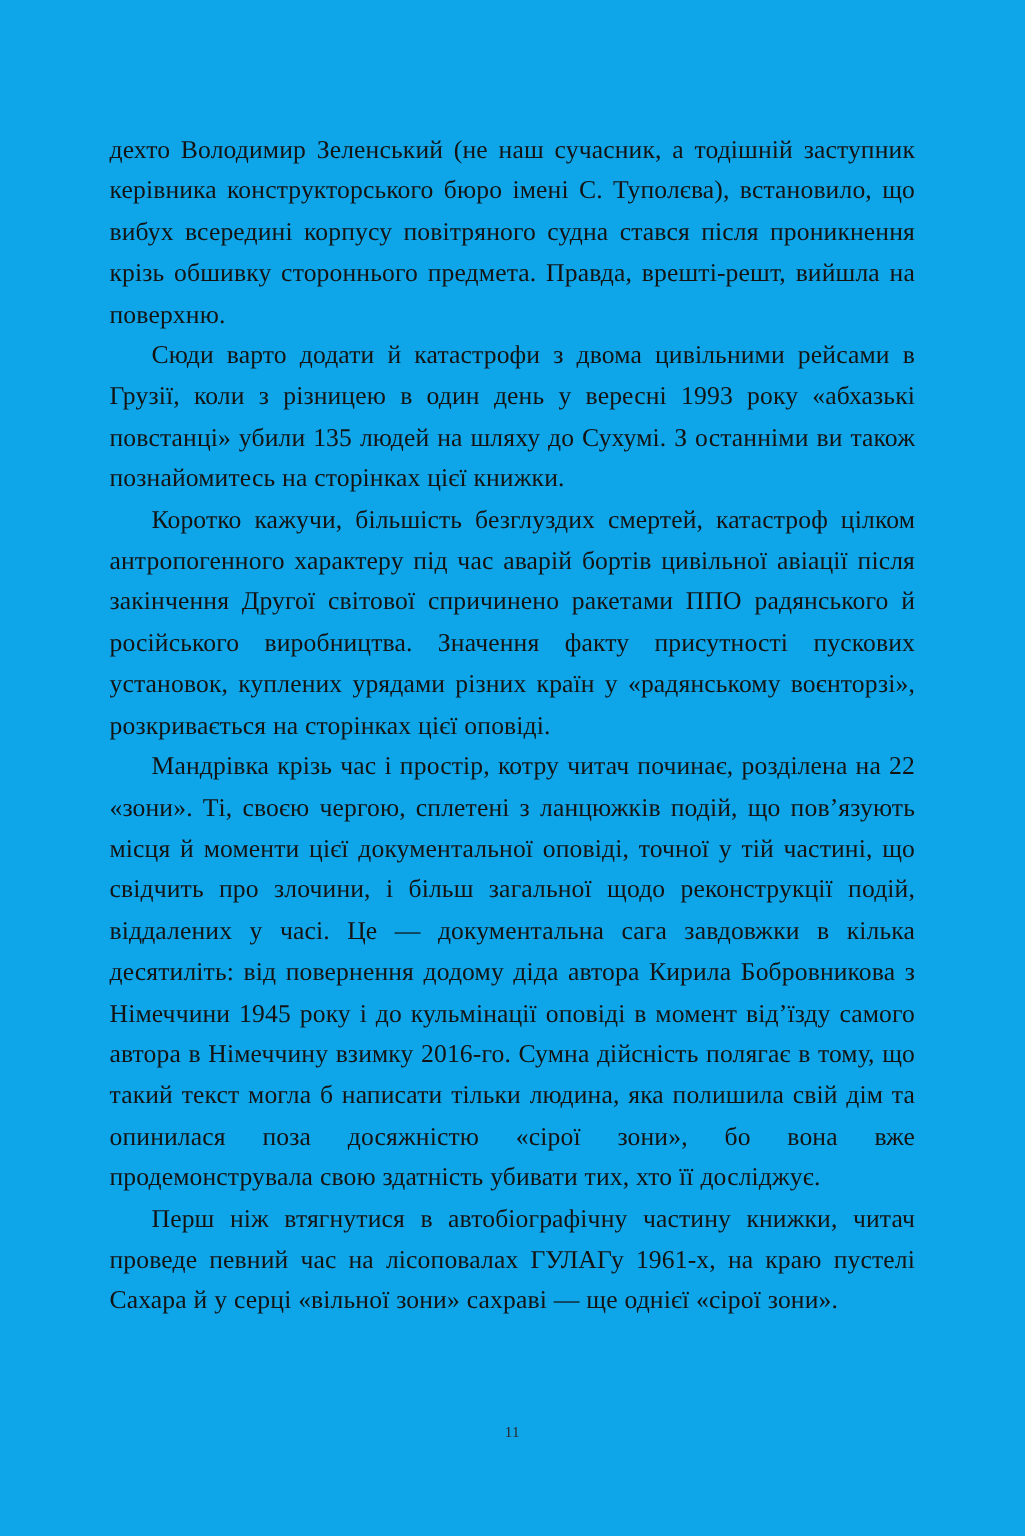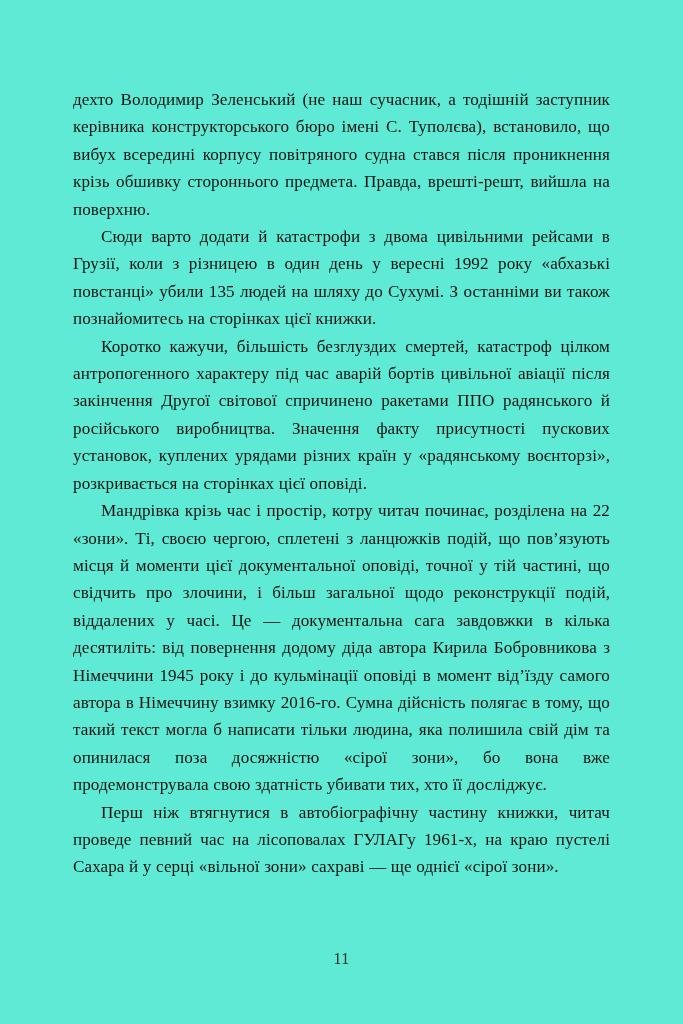--- a/index.html
+++ b/index.html
@@ -5,21 +5,21 @@
 <style>
   html, body {
     margin: 0;
     padding: 0;
     background: #ffffff;
   }
   .page {
     position: relative;
     width: 683px;
     height: 1024px;
-    background: #5eead4;
+    background: #0ea5e9;
     margin: 0 auto;
     overflow: hidden;
     box-sizing: border-box;
   }
   .text-column {
     position: absolute;
     left: 73px;
     top: 86px;
     width: 537px;
   }
@@ -40,33 +40,33 @@
   .para.first {
     text-indent: 0;
   }
   .page-number {
     position: absolute;
     left: 0;
     right: 0;
     top: 950px;
     text-align: center;
     font-family: "Liberation Serif", "DejaVu Serif", serif;
-    font-size: 16px;
+    font-size: 10px;
     color: #2a2a2a;
     letter-spacing: 0.02em;
   }
 </style>
 </head>
 <body>
 
 <div class="page">
 
   <div class="text-column">
     <p class="para first">дехто Володимир Зеленський (не наш сучасник, а тодішній заступник керівника конструкторського бюро імені С. Туполєва), встановило, що вибух всередині корпусу повітряного судна стався після проникнення крізь обшивку стороннього предмета. Правда, врешті-решт, вийшла на поверхню.</p>
-    <p class="para">Сюди варто додати й катастрофи з двома цивільними рейсами в Грузії, коли з різницею в один день у вересні 1992 року «абхазькі повстанці» убили 135 людей на шляху до Сухумі. З останніми ви також познайомитесь на сторінках цієї книжки.</p>
+    <p class="para">Сюди варто додати й катастрофи з двома цивільними рейсами в Грузії, коли з різницею в один день у вересні 1993 року «абхазькі повстанці» убили 135 людей на шляху до Сухумі. З останніми ви також познайомитесь на сторінках цієї книжки.</p>
     <p class="para">Коротко кажучи, більшість безглуздих смертей, катастроф цілком антропогенного характеру під час аварій бортів цивільної авіації після закінчення Другої світової спричинено ракетами ППО радянського й російського виробництва. Значення факту присутності пускових установок, куплених урядами різних країн у «радянському воєнторзі», розкривається на сторінках цієї оповіді.</p>
     <p class="para">Мандрівка крізь час і простір, котру читач починає, розділена на 22 «зони». Ті, своєю чергою, сплетені з ланцюжків подій, що пов’язують місця й моменти цієї документальної оповіді, точної у тій частині, що свідчить про злочини, і більш загальної щодо реконструкції подій, віддалених у часі. Це — документальна сага завдовжки в кілька десятиліть: від повернення додому діда автора Кирила Бобровникова з Німеччини 1945 року і до кульмінації оповіді в момент від’їзду самого автора в Німеччину взимку 2016-го. Сумна дійсність полягає в тому, що такий текст могла б написати тільки людина, яка полишила свій дім та опинилася поза досяжністю «сірої зони», бо вона вже продемонструвала свою здатність убивати тих, хто її досліджує.</p>
     <p class="para">Перш ніж втягнутися в автобіографічну частину книжки, читач проведе певний час на лісоповалах ГУЛАГу 1961-х, на краю пустелі Сахара й у серці «вільної зони» сахраві — ще однієї «сірої зони».</p>
   </div>
 
   <div class="page-number">11</div>
 
 </div>
 
 </body></html>

